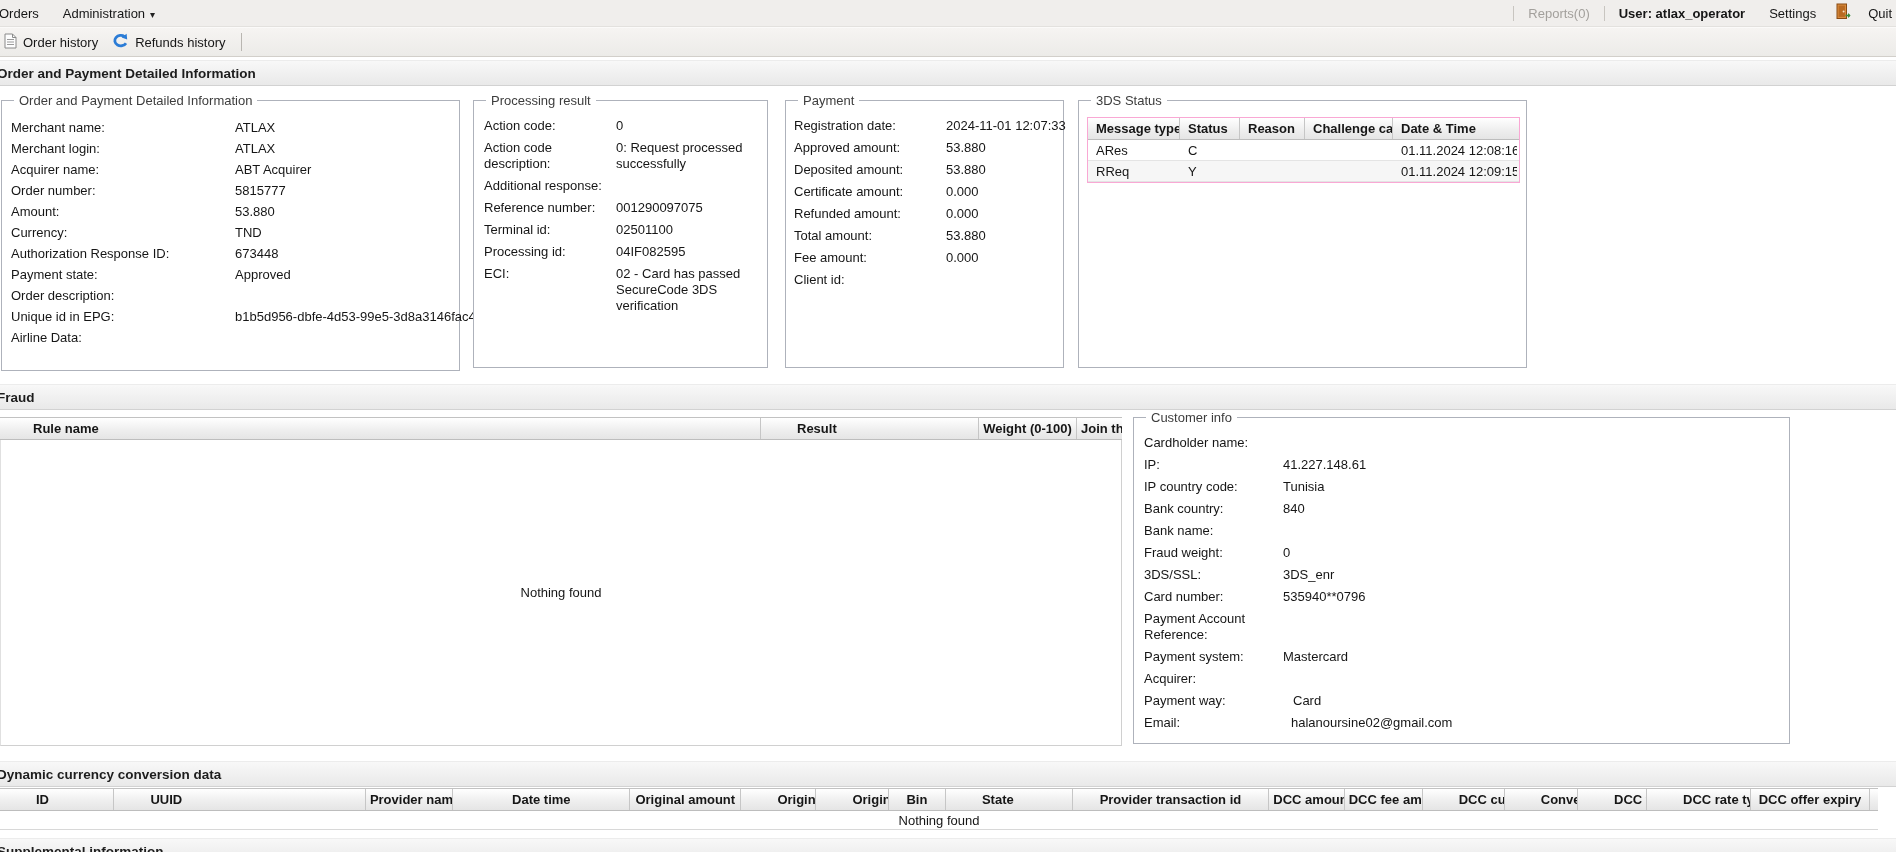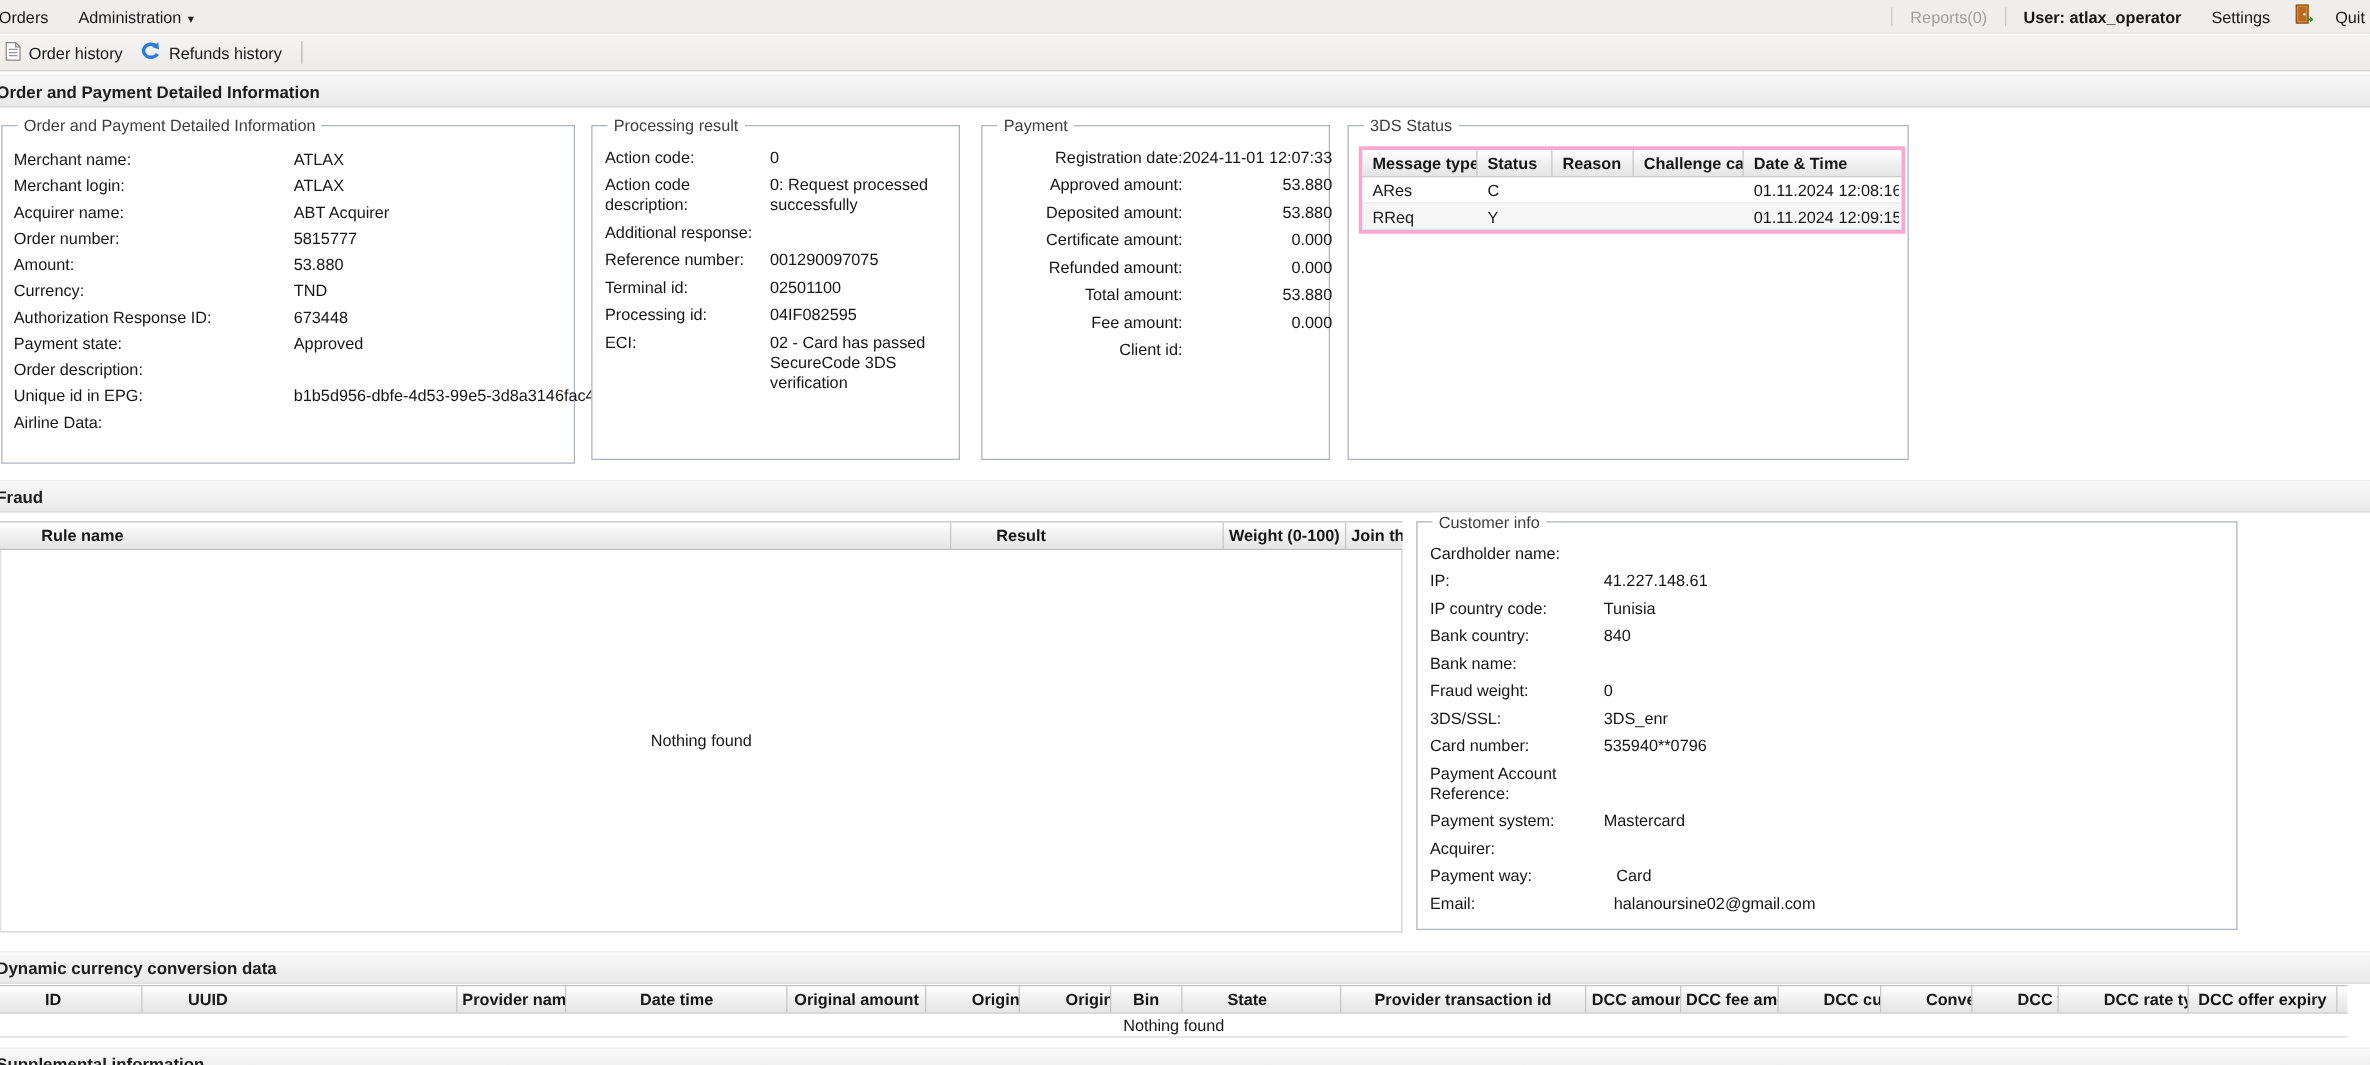--- a/index.html
+++ b/index.html
@@ -47,35 +47,35 @@
   .fs .legend{
     position:absolute;top:-8px;left:12px;background:#fff;
     padding:0 5px;font-size:13px;color:#3d3d3d;line-height:15px;white-space:nowrap;
   }
   .kv{display:grid;align-content:start;font-size:13px;}
   .kv .lbl,.kv .val{padding:2.5px 0;line-height:16px;}
   .kv.step22 .lbl,.kv.step22 .val{padding:3px 0;}
   .val.nowrap{white-space:nowrap;}
   #fs-order .kv{padding:16px 4px 0 9px;grid-template-columns:224px 1fr;}
   #fs-processing .kv{padding:14px 8px 0 10px;grid-template-columns:132px 1fr;}
-  #fs-payment .kv{padding:14px 8px 0 8px;grid-template-columns:152px 1fr;text-align:right;}
+  #fs-payment .kv{padding:14px 8px 0 8px;grid-template-columns:152px 1fr;}
   #fs-customer .kv{padding:14px 10px 0 10px;grid-template-columns:139px 1fr;}
   
   .thead{
     display:flex;box-sizing:border-box;
     background:linear-gradient(#ffffff,#efefef 55%,#e5e5e5);
     border-top:1px solid #c2c2c2;border-bottom:1px solid #bdbdbd;
     font-weight:bold;font-size:13px;
   }
   .thead .c{box-sizing:border-box;border-right:1px solid #c6c6c6;
     padding:3px 4px;overflow:hidden;white-space:nowrap;text-align:center;}
   .thead .c.left{text-align:left;padding-left:8px;margin-left:28px;}
   .thead .c.fill{flex:1;border-right:none;}
   
-  .g3{position:absolute;left:8px;top:16px;width:431px;border:3px solid #f9a8d4;font-size:13px;}
+  .g3{position:absolute;left:8px;top:16px;width:431px;border:1px solid #f9a8d4;font-size:13px;}
   .g3 .thead{border-top:none;}
   .g3 .trow{display:flex;border-bottom:1px solid #e4e4e4;background:#fff;}
   .g3 .trow.alt{background:#f6f6f6;}
   .g3 .trow .c{box-sizing:border-box;padding:2.5px 4px 2.5px 8px;overflow:hidden;white-space:nowrap;text-align:left;}
   .g3 .c:nth-child(1){width:92px;}
   .g3 .c:nth-child(2){width:60px;}
   .g3 .c:nth-child(3){width:65px;}
   .g3 .c:nth-child(4){width:88px;}
   .g3 .c:nth-child(5){width:124px;border-right:none;}
   .g3 .thead .c{text-align:left;padding-left:8px;}

